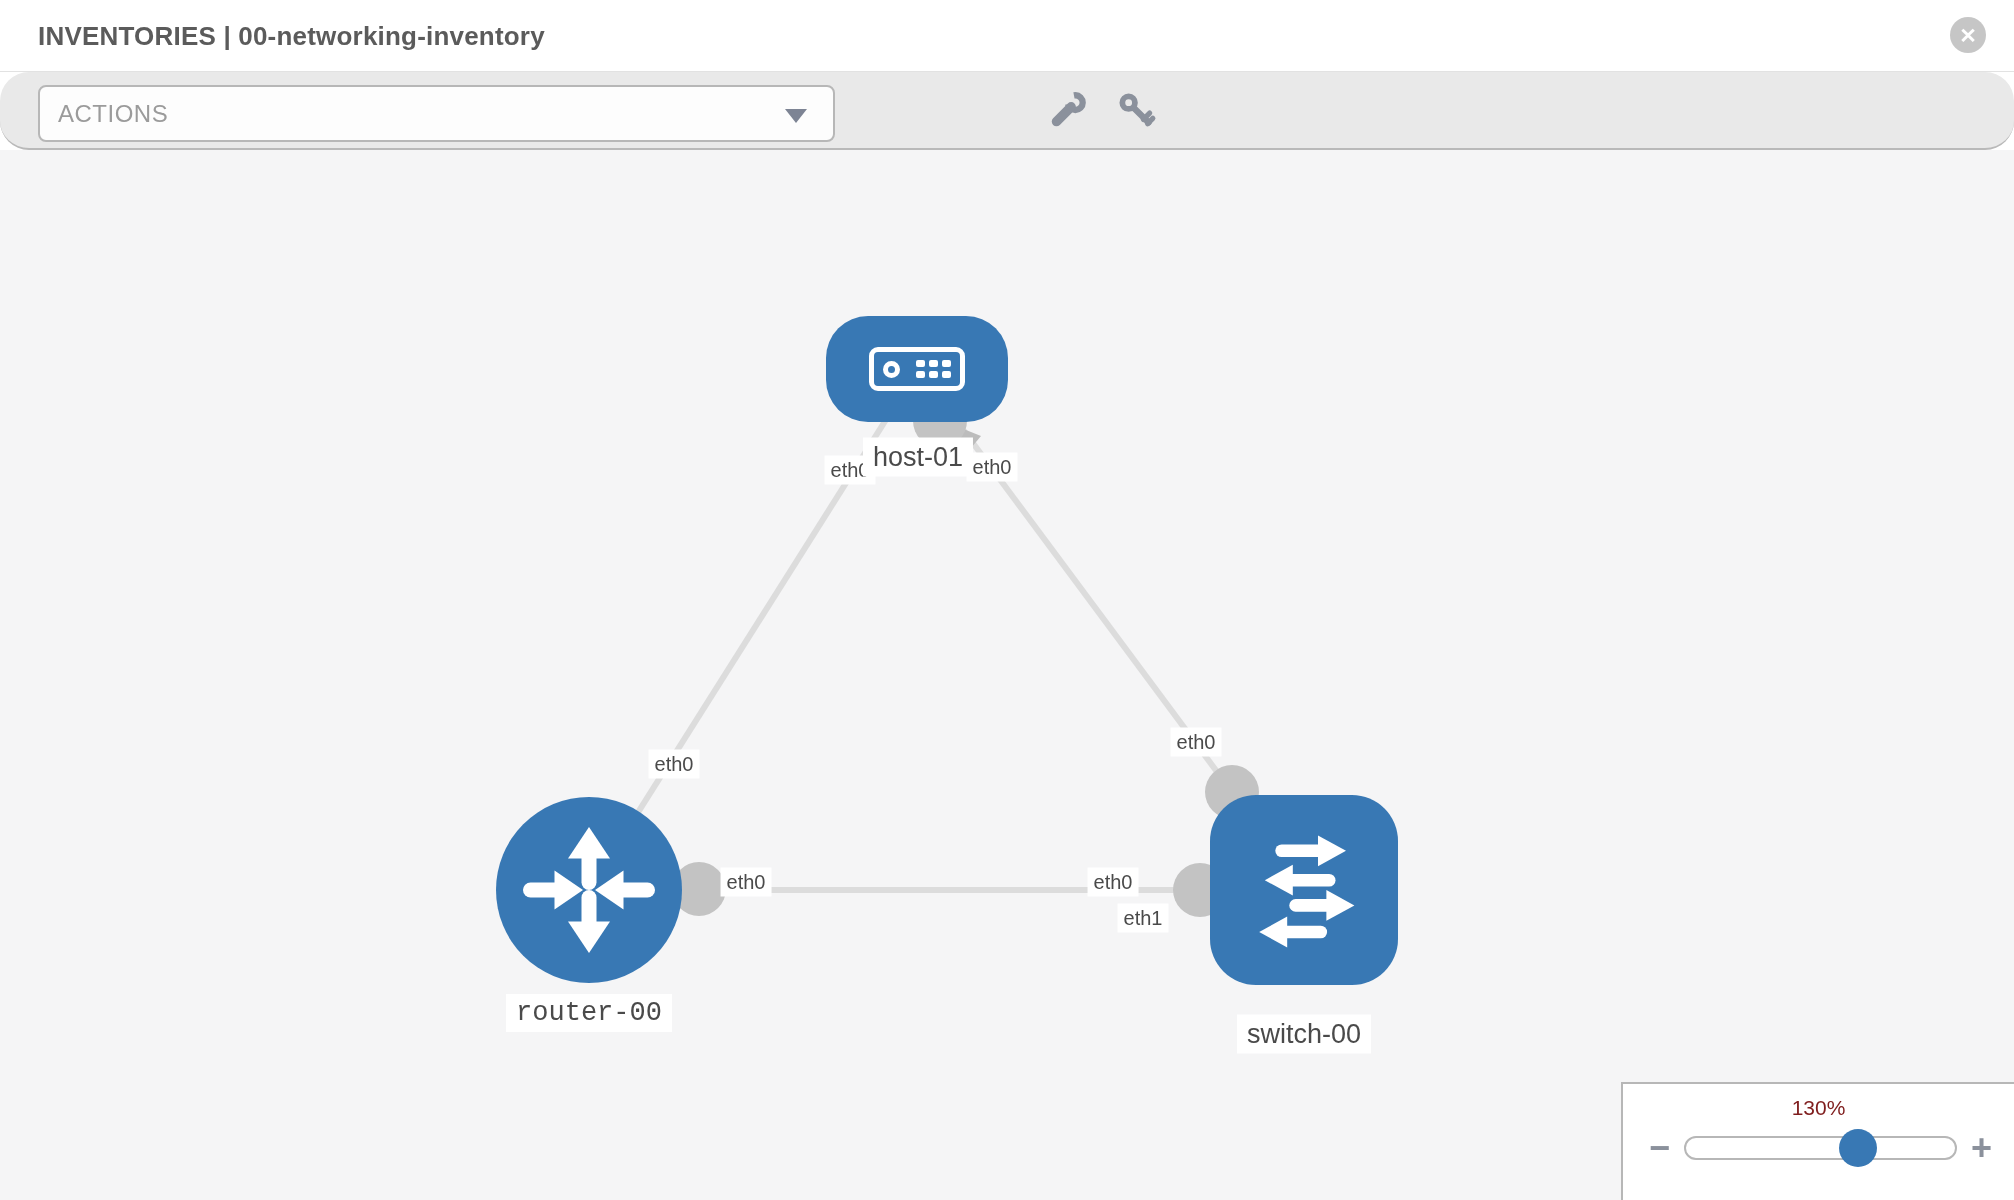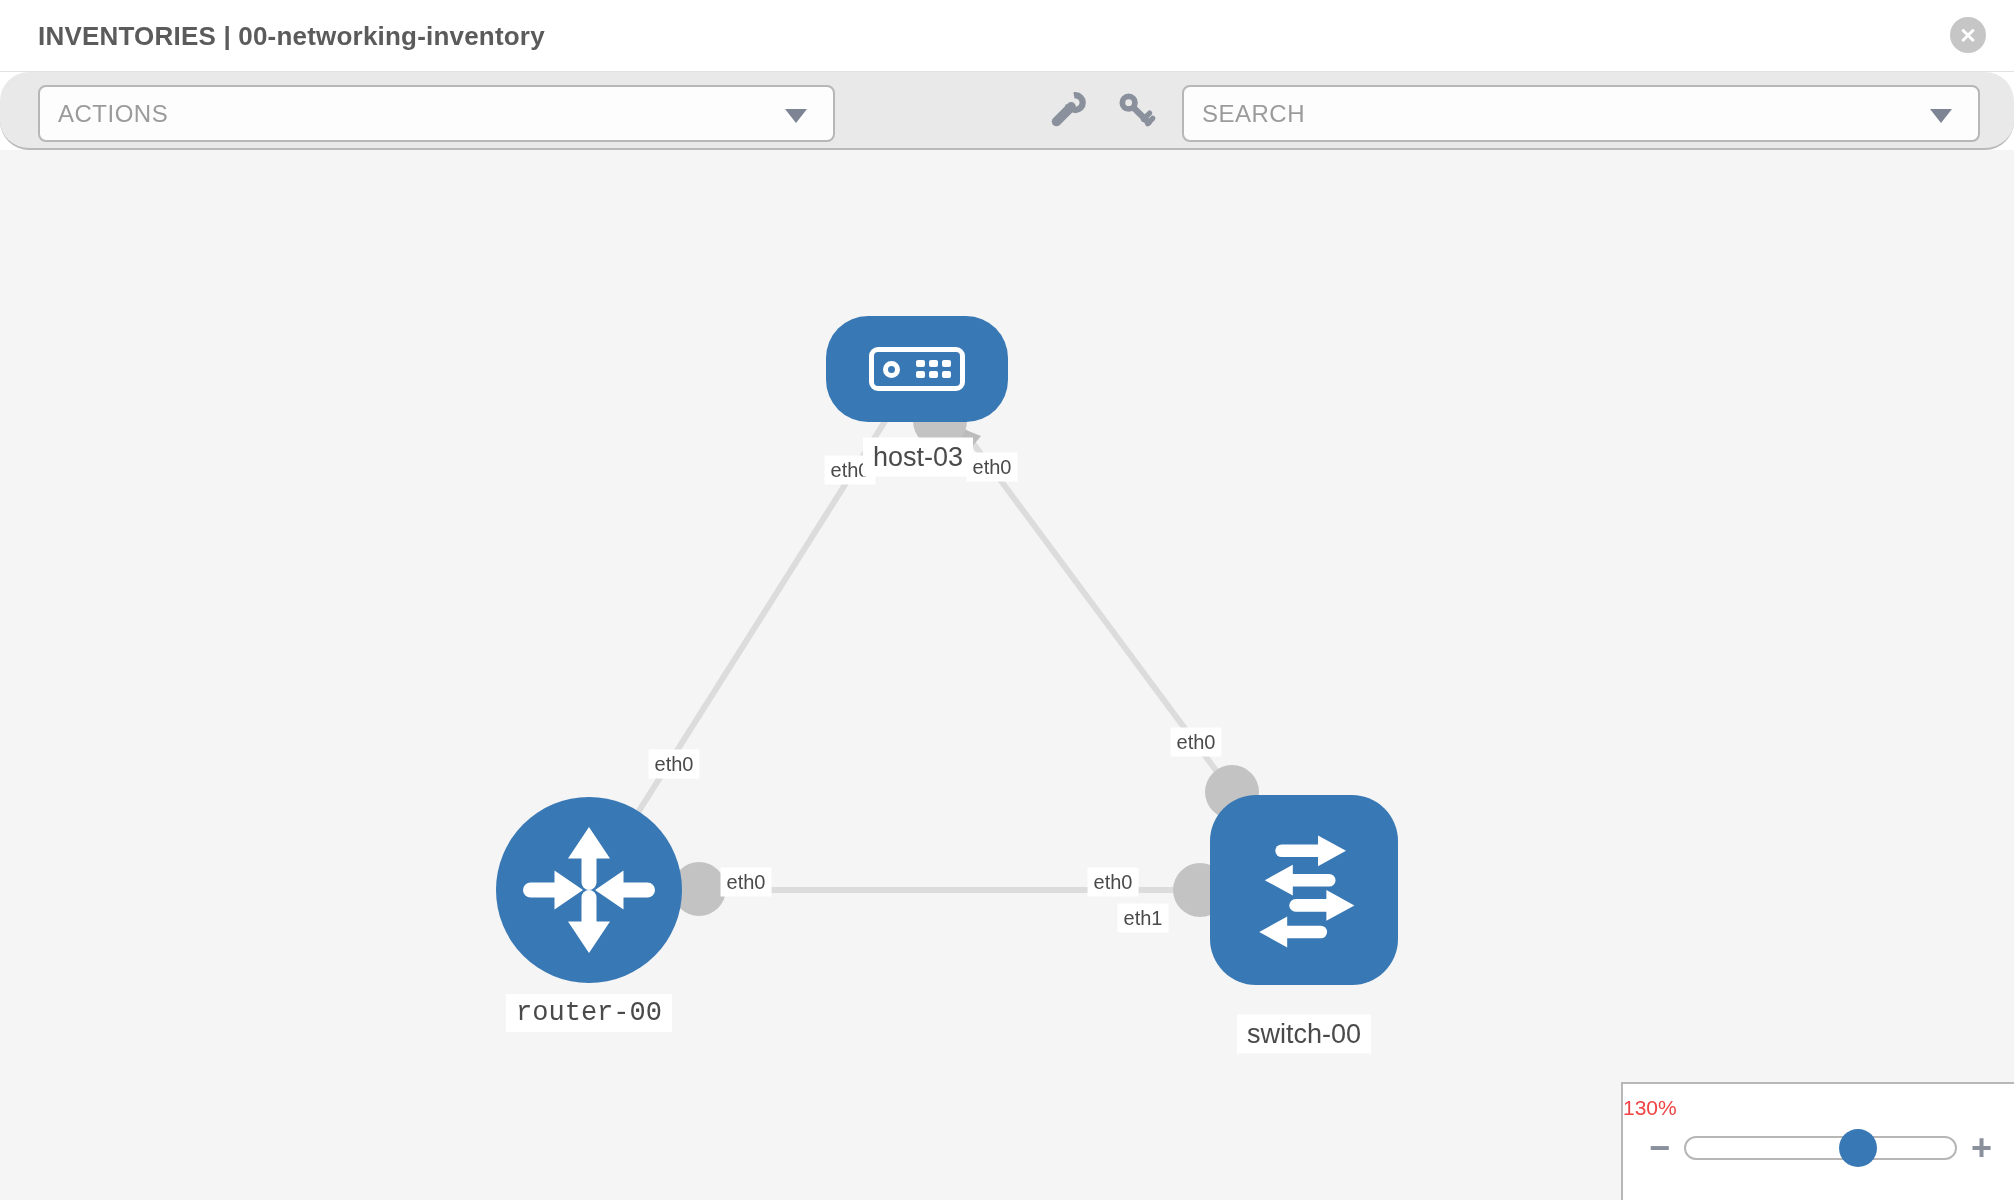--- a/index.html
+++ b/index.html
@@ -55,21 +55,21 @@
   .label { position:absolute; background:#fff; color:#4a4a4a; white-space:nowrap;
     transform:translate(-50%,-50%); text-align:center; }
   .node-label { font-size:27px; padding:4px 10px; z-index:5; }
   .if-label { font-size:20px; padding:3px 6px; z-index:4; }
   .if-label.over { z-index:5; }
 
   
   .zoom-panel { position:absolute; left:1621px; top:932px; width:393px; height:118px;
     background:#fff; border-top:2px solid #b7b7b7; border-left:2px solid #b7b7b7;
     z-index:10; }
-  .zoom-value { margin-top:12px; text-align:left; font-size:21px; color:#ef4444; }
+  .zoom-value { margin-top:12px; text-align:center; font-size:21px; color:#7f1d1d; }
   .zoom-row { display:flex; align-items:center; margin:10px 22px 0 26px; }
   .zoom-sign { color:#8b919c; font-size:36px; font-weight:900; line-height:1;
     cursor:pointer; user-select:none; }
   .zoom-sign.minus { margin-right:16px; letter-spacing:-2px; }
   .zoom-sign.plus { margin-left:14px; }
   .zoom-track { position:relative; flex:1; height:24px; border:2px solid #b7b7b7;
     border-radius:12px; background:#fff; cursor:pointer; }
   .zoom-thumb { position:absolute; left:calc(64% - 19px); top:50%;
     transform:translateY(-50%); width:38px; height:38px; border-radius:50%;
     background:#3878b4; cursor:grab; }
@@ -99,24 +99,20 @@
 
   <div class="tool-icon key">
     <svg width="42" height="42" viewBox="0 0 40 40">
       <circle cx="13" cy="13" r="6" fill="none" stroke="#8b919c" stroke-width="5.5"></circle>
       <line x1="18" y1="18" x2="32" y2="32" stroke="#8b919c" stroke-width="6" stroke-linecap="round"></line>
       <line x1="27" y1="29" x2="33" y2="23" stroke="#8b919c" stroke-width="5" stroke-linecap="round"></line>
       <line x1="31" y1="33" x2="36" y2="28" stroke="#8b919c" stroke-width="5" stroke-linecap="round"></line>
     </svg>
   </div>
 
-  <div class="combo combo-search">
-    <span class="combo-label">SEARCH</span>
-    <span class="caret"></span>
-  </div>
 </div>
 
 <div class="canvas">
 
   <svg class="net" width="2014" height="1050">
 
     <line x1="918" y1="219" x2="589" y2="740" stroke="#dcdcdc" stroke-width="6"></line>
     <line x1="918" y1="219" x2="1232" y2="642" stroke="#dcdcdc" stroke-width="6"></line>
     <line x1="589" y1="740" x2="1200" y2="740" stroke="#dcdcdc" stroke-width="6"></line>
 
@@ -165,21 +161,21 @@
         <line x1="40" y1="43" x2="68" y2="43"></line>
         <polygon points="22,43 42,32 42,54" stroke="none"></polygon>
         <line x1="44" y1="61" x2="70" y2="61"></line>
         <polygon points="86,61 66,50 66,72" stroke="none"></polygon>
         <line x1="36" y1="80" x2="62" y2="80"></line>
         <polygon points="18,80 38,69 38,91" stroke="none"></polygon>
       </g>
     </svg>
   </div>
 
-  <div class="label node-label" style="left:918px; top:307px;">host-03</div>
+  <div class="label node-label" style="left:918px; top:307px;">host-01</div>
   <div class="label node-label" style="left:589px; top:863px;font-family:Liberation Mono, monospace;">router-00</div>
   <div class="label node-label" style="left:1304px; top:884px;">switch-00</div>
 
   <div class="label if-label" style="left:850px; top:320px;">eth0</div>
   <div class="label if-label over" style="left:992px; top:317px;">eth0</div>
   <div class="label if-label" style="left:674px; top:614px;">eth0</div>
   <div class="label if-label" style="left:1196px; top:592px;">eth0</div>
   <div class="label if-label" style="left:746px; top:732px;">eth0</div>
   <div class="label if-label" style="left:1113px; top:732px;">eth0</div>
   <div class="label if-label over" style="left:1143px; top:732px;margin-top:36px;">eth1</div>

